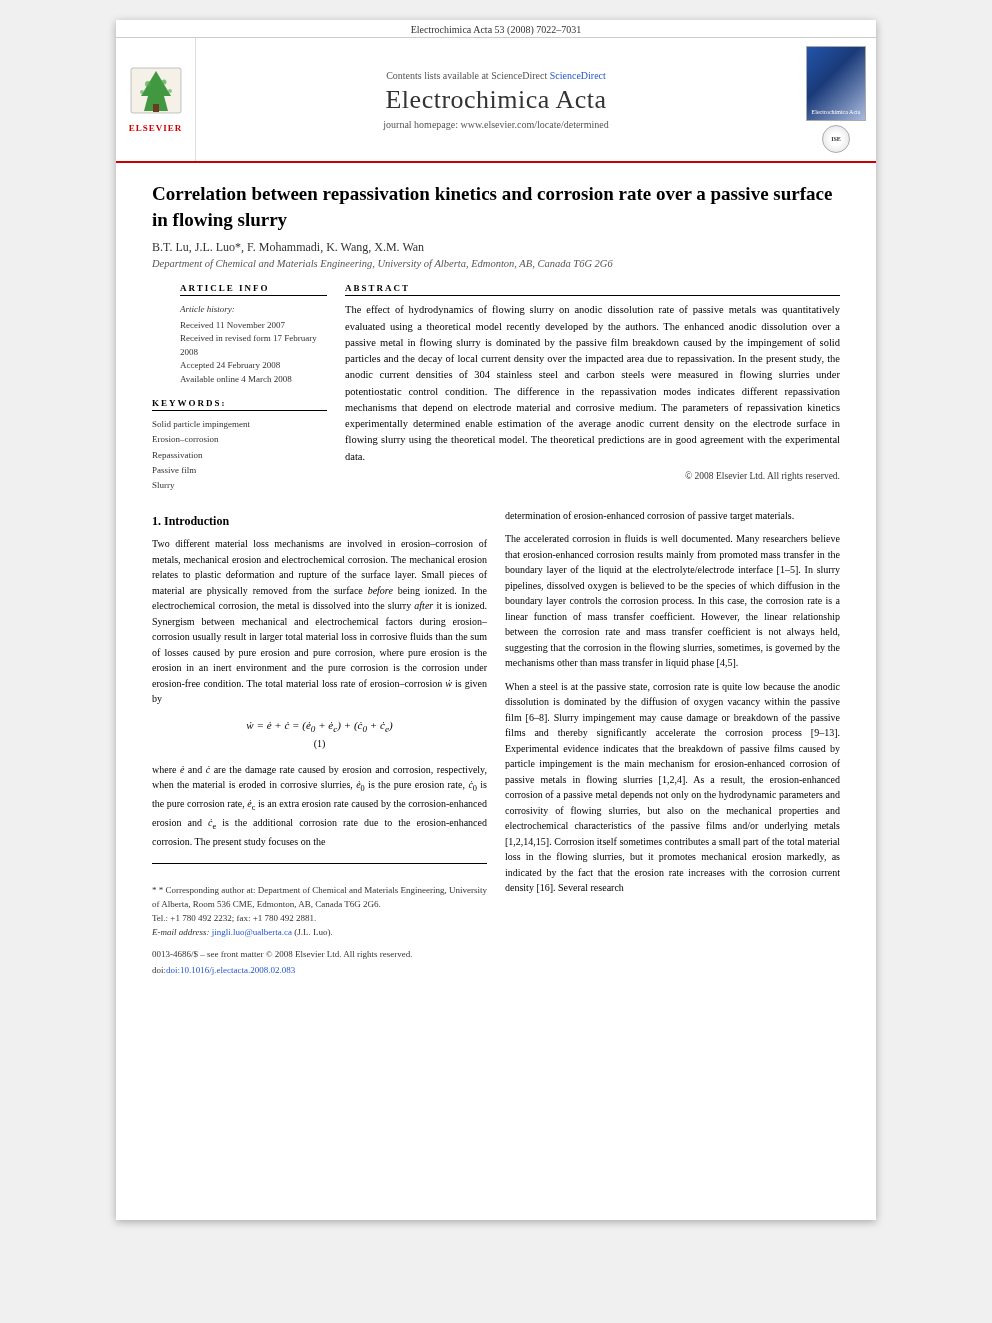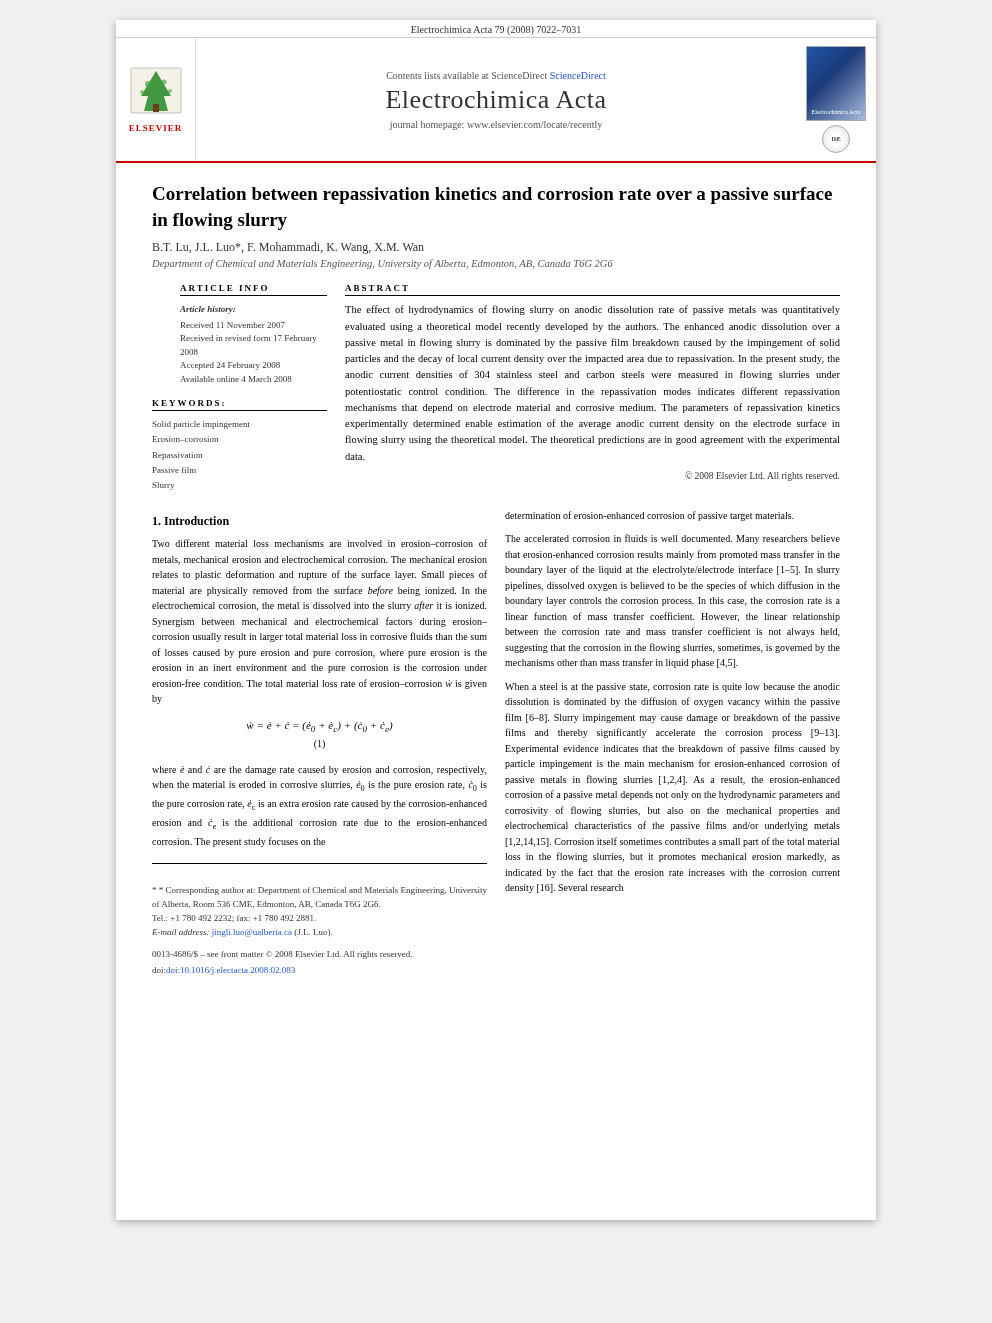--- a/index.html
+++ b/index.html
@@ -169,21 +169,21 @@
       padding-bottom: 2px;
       margin-bottom: 6px;
     }
     .article-history {
       font-size: 9px;
       color: #333;
       line-height: 1.6;
     }
     .article-history .label {
       font-style: italic;
-      font-weight: bold;
+      font-weight: normal;
       display: block;
       margin-bottom: 2px;
     }
     .history-item {
       font-size: 9px;
       line-height: 1.5;
     }
     .keywords-section {
       margin-top: 8px;
     }
@@ -269,21 +269,21 @@
       color: #2255cc;
     }
     .italic { font-style: italic; }
   </style>
 </head>
 <body>
 
 <div class="page">
 
   <div class="journal-top-bar">
-    <span>Electrochimica Acta 79 (2008) 7022–7031</span>
+    <span>Electrochimica Acta 53 (2008) 7022–7031</span>
   </div>
 
   <div class="journal-header">
 
     <div class="journal-header-left">
       <div class="elsevier-logo">
         <svg class="elsevier-tree" viewBox="0 0 60 55" xmlns="http://www.w3.org/2000/svg">
 
           <rect x="5" y="2" width="50" height="45" rx="2" fill="#f5f0e8" stroke="#888" stroke-width="0.5"></rect>
 
@@ -298,21 +298,21 @@
         <span class="elsevier-text">ELSEVIER</span>
       </div>
     </div>
 
     <div class="journal-header-center">
       <div class="contents-line">
         <span>Contents lists available at ScienceDirect</span>
         <span class="blue-link"> ScienceDirect</span>
       </div>
       <div class="journal-title-main">Electrochimica Acta</div>
-      <div class="journal-homepage">journal homepage: www.elsevier.com/locate/recently</div>
+      <div class="journal-homepage">journal homepage: www.elsevier.com/locate/determined</div>
     </div>
 
     <div class="journal-header-right">
       <div style="display:flex;flex-direction:column;align-items:center;">
         <div class="journal-cover-thumb">
           <span class="journal-cover-thumb-text">Electrochimica Acta</span>
         </div>
         <div class="ise-badge">ISE</div>
       </div>
     </div>

